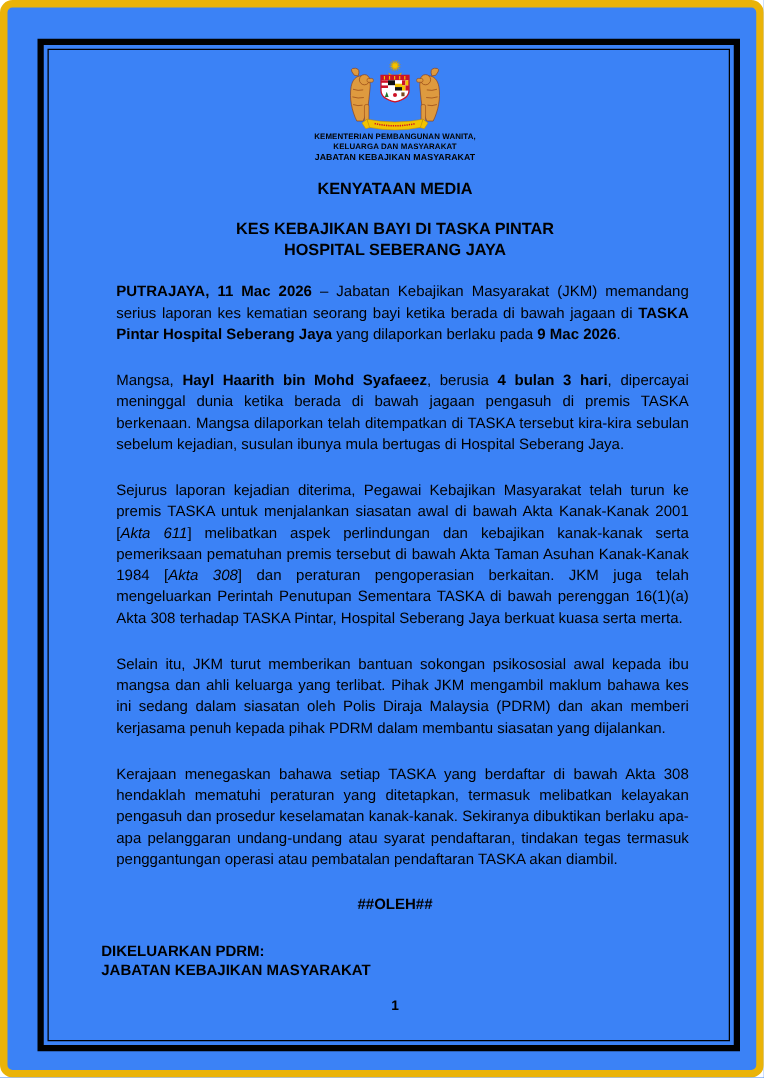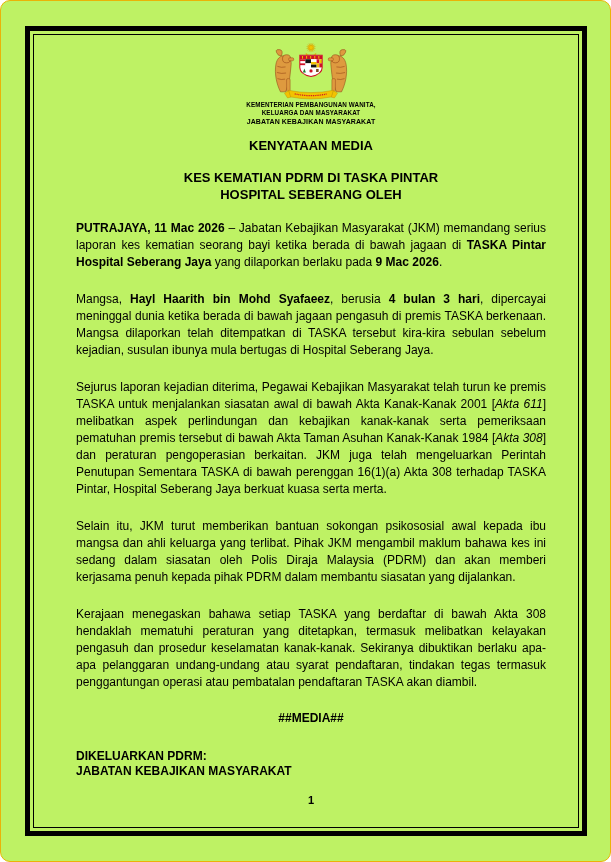--- a/index.html
+++ b/index.html
@@ -1,36 +1,36 @@
 <!DOCTYPE html>
 <html><head>
 <meta charset="utf-8">
 <style>
   html,body { margin:0; padding:0; }
   body {
     width:611px; height:862px; background:#fff; color:#000;
     font-family:"Liberation Sans", sans-serif; position:relative; overflow:hidden;
   }
   .sheet {
-    position:absolute; inset:0; background:#bef264;
-    border:1px solid #eab308; border-radius:10px; box-sizing:border-box;
+    position:absolute; inset:0; background:#3b82f6;
+    border:6px solid #eab308; border-radius:10px; box-sizing:border-box;
   }
   .frame {
     position:absolute; left:24px; top:25px; width:562px; height:810px;
     border:5px solid #000; box-sizing:border-box;
   }
   .frame-inner { position:absolute; inset:3px; border:1px solid #000; }
   .content { position:absolute; left:75px; top:0; width:470px; }
   .logo-block { text-align:center; margin-top:42px; }
   .logo-block svg { display:block; margin:0 auto; }
   .ministry-line { font-size:6.3px; line-height:8px; font-weight:bold; letter-spacing:.1px; }
   .dept-line { font-size:7px; line-height:9px; font-weight:800; letter-spacing:.1px; }
   .doc-title { text-align:center; font-size:13px; font-weight:bold; line-height:15px; margin-top:12px; }
   .doc-subtitle { text-align:center; font-size:13px; font-weight:bold; line-height:17px; margin-top:16px; }
-  .body-text { margin-top:17px; }
+  .body-text { margin-top:17px;margin-left:12px; }
   .body-p {
     margin:0 0 20px 0; font-size:12px; line-height:17px;
     text-align:justify; text-justify:inter-word;
   }
   .end-marker { text-align:center; font-size:12px; font-weight:bold; margin-top:14px; }
   .issued-block { margin-top:24px; font-size:12px; font-weight:bold; line-height:14.5px; }
   .page-number { text-align:center; font-size:11px; font-weight:bold; margin-top:16px; }
 </style>
 </head>
 <body>
@@ -123,33 +123,33 @@
         </g>
       </svg>
       <div class="ministry-line">KEMENTERIAN PEMBANGUNAN WANITA,</div>
       <div class="ministry-line">KELUARGA DAN MASYARAKAT</div>
       <div class="dept-line">JABATAN KEBAJIKAN MASYARAKAT</div>
     </div>
 
     <div class="doc-title">KENYATAAN MEDIA</div>
 
     <div class="doc-subtitle">
-      <div>KES KEMATIAN PDRM DI TASKA PINTAR</div>
-      <div>HOSPITAL SEBERANG OLEH</div>
+      <div>KES KEBAJIKAN BAYI DI TASKA PINTAR</div>
+      <div>HOSPITAL SEBERANG JAYA</div>
     </div>
 
     <div class="body-text" id="paragraphs">
         <p class="body-p"><span style="font-weight: bold;">PUTRAJAYA, 11 Mac 2026</span><span> – Jabatan Kebajikan Masyarakat (JKM) memandang serius laporan kes kematian seorang bayi ketika berada di bawah jagaan di </span><span style="font-weight: bold;">TASKA Pintar Hospital Seberang Jaya</span><span> yang dilaporkan berlaku pada </span><span style="font-weight: bold;">9 Mac 2026</span><span>.</span></p>
         <p class="body-p"><span>Mangsa, </span><span style="font-weight: bold;">Hayl Haarith bin Mohd Syafaeez</span><span>, berusia </span><span style="font-weight: bold;">4 bulan 3 hari</span><span>, dipercayai meninggal dunia ketika berada di bawah jagaan pengasuh di premis TASKA berkenaan. Mangsa dilaporkan telah ditempatkan di TASKA tersebut kira-kira sebulan sebelum kejadian, susulan ibunya mula bertugas di Hospital Seberang Jaya.</span></p>
         <p class="body-p"><span>Sejurus laporan kejadian diterima, Pegawai Kebajikan Masyarakat telah turun ke premis TASKA untuk menjalankan siasatan awal di bawah Akta Kanak-Kanak 2001 [</span><span style="font-style: italic;">Akta 611</span><span>] melibatkan aspek perlindungan dan kebajikan kanak-kanak serta pemeriksaan pematuhan premis tersebut di bawah Akta Taman Asuhan Kanak-Kanak 1984 [</span><span style="font-style: italic;">Akta 308</span><span>] dan peraturan pengoperasian berkaitan. JKM juga telah mengeluarkan Perintah Penutupan Sementara TASKA di bawah perenggan 16(1)(a) Akta 308 terhadap TASKA Pintar, Hospital Seberang Jaya berkuat kuasa serta merta.</span></p>
         <p class="body-p"><span>Selain itu, JKM turut memberikan bantuan sokongan psikososial awal kepada ibu mangsa dan ahli keluarga yang terlibat. Pihak JKM mengambil maklum bahawa kes ini sedang dalam siasatan oleh Polis Diraja Malaysia (PDRM) dan akan memberi kerjasama penuh kepada pihak PDRM dalam membantu siasatan yang dijalankan.</span></p>
         <p class="body-p"><span>Kerajaan menegaskan bahawa setiap TASKA yang berdaftar di bawah Akta 308 hendaklah mematuhi peraturan yang ditetapkan, termasuk melibatkan kelayakan pengasuh dan prosedur keselamatan kanak-kanak. Sekiranya dibuktikan berlaku apa-apa pelanggaran undang-undang atau syarat pendaftaran, tindakan tegas termasuk penggantungan operasi atau pembatalan pendaftaran TASKA akan diambil.</span></p>
       </div>
 
-    <div class="end-marker">##MEDIA##</div>
+    <div class="end-marker">##OLEH##</div>
 
     <div class="issued-block">
       <div>DIKELUARKAN PDRM:</div>
       <div>JABATAN KEBAJIKAN MASYARAKAT</div>
     </div>
 
     <div class="page-number">1</div>
 
   </div>
 </div>

